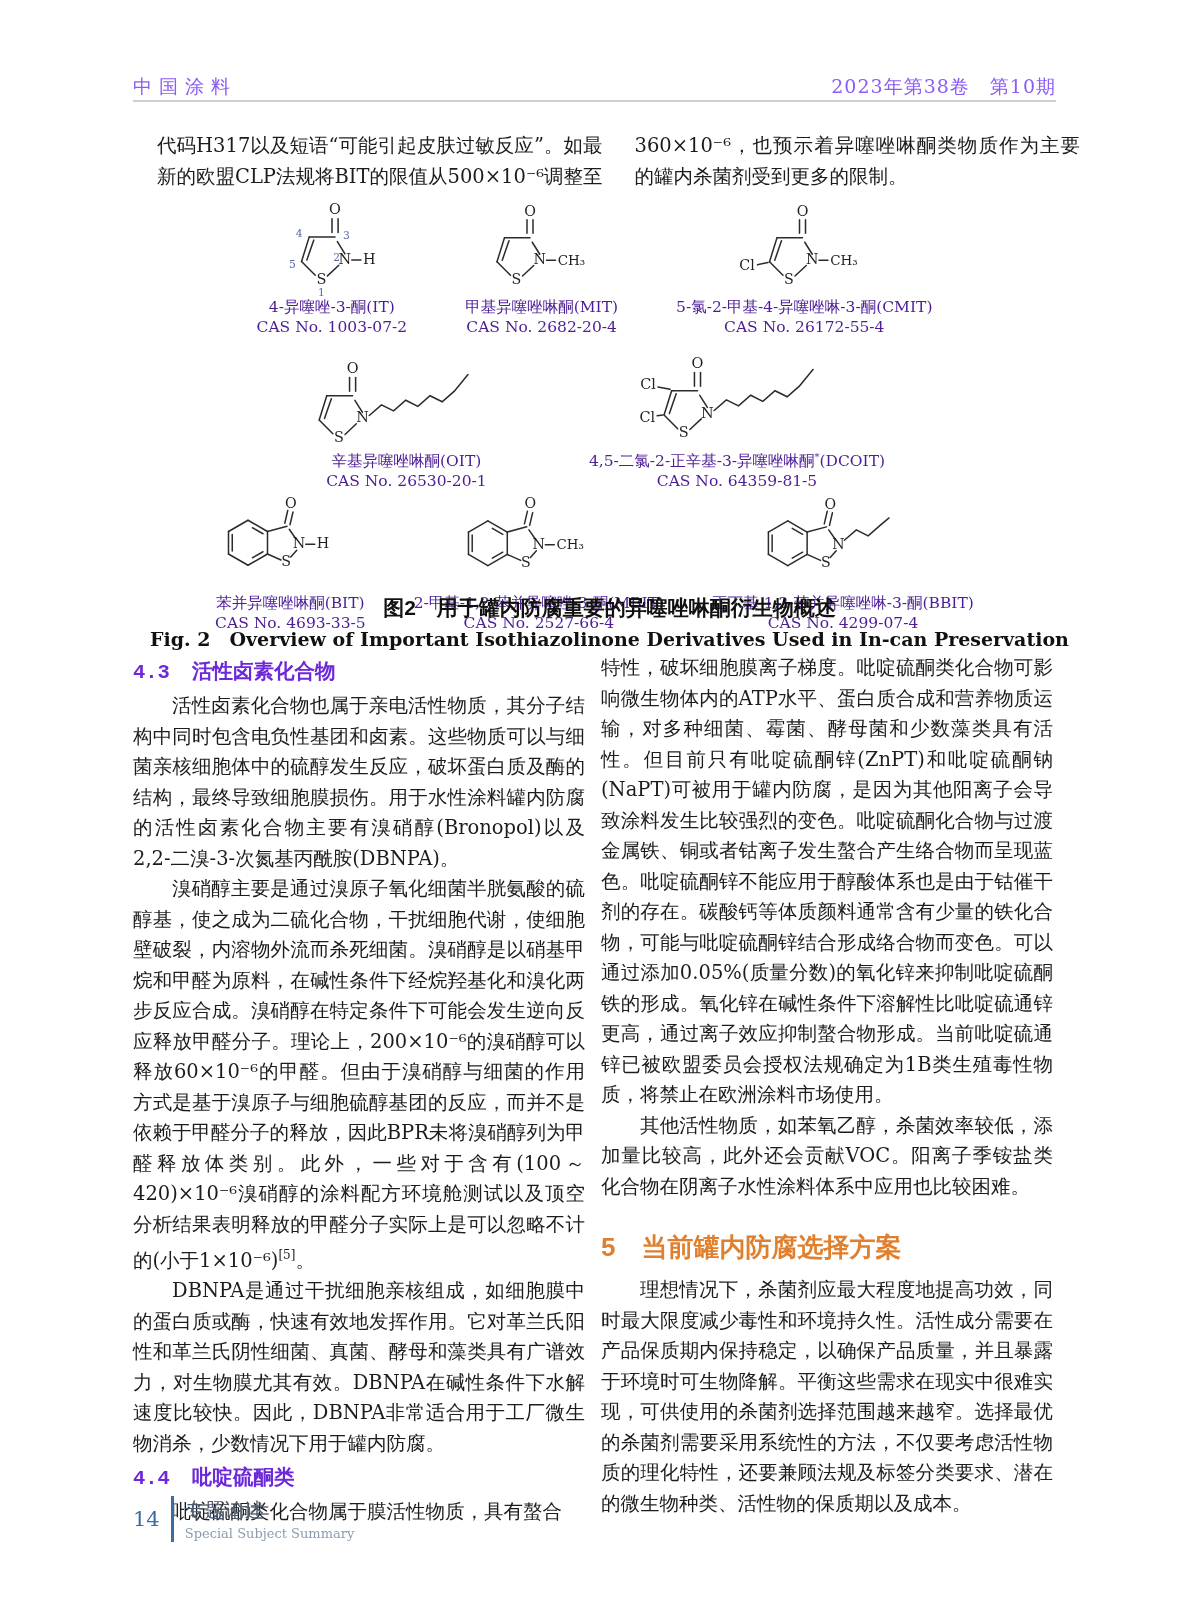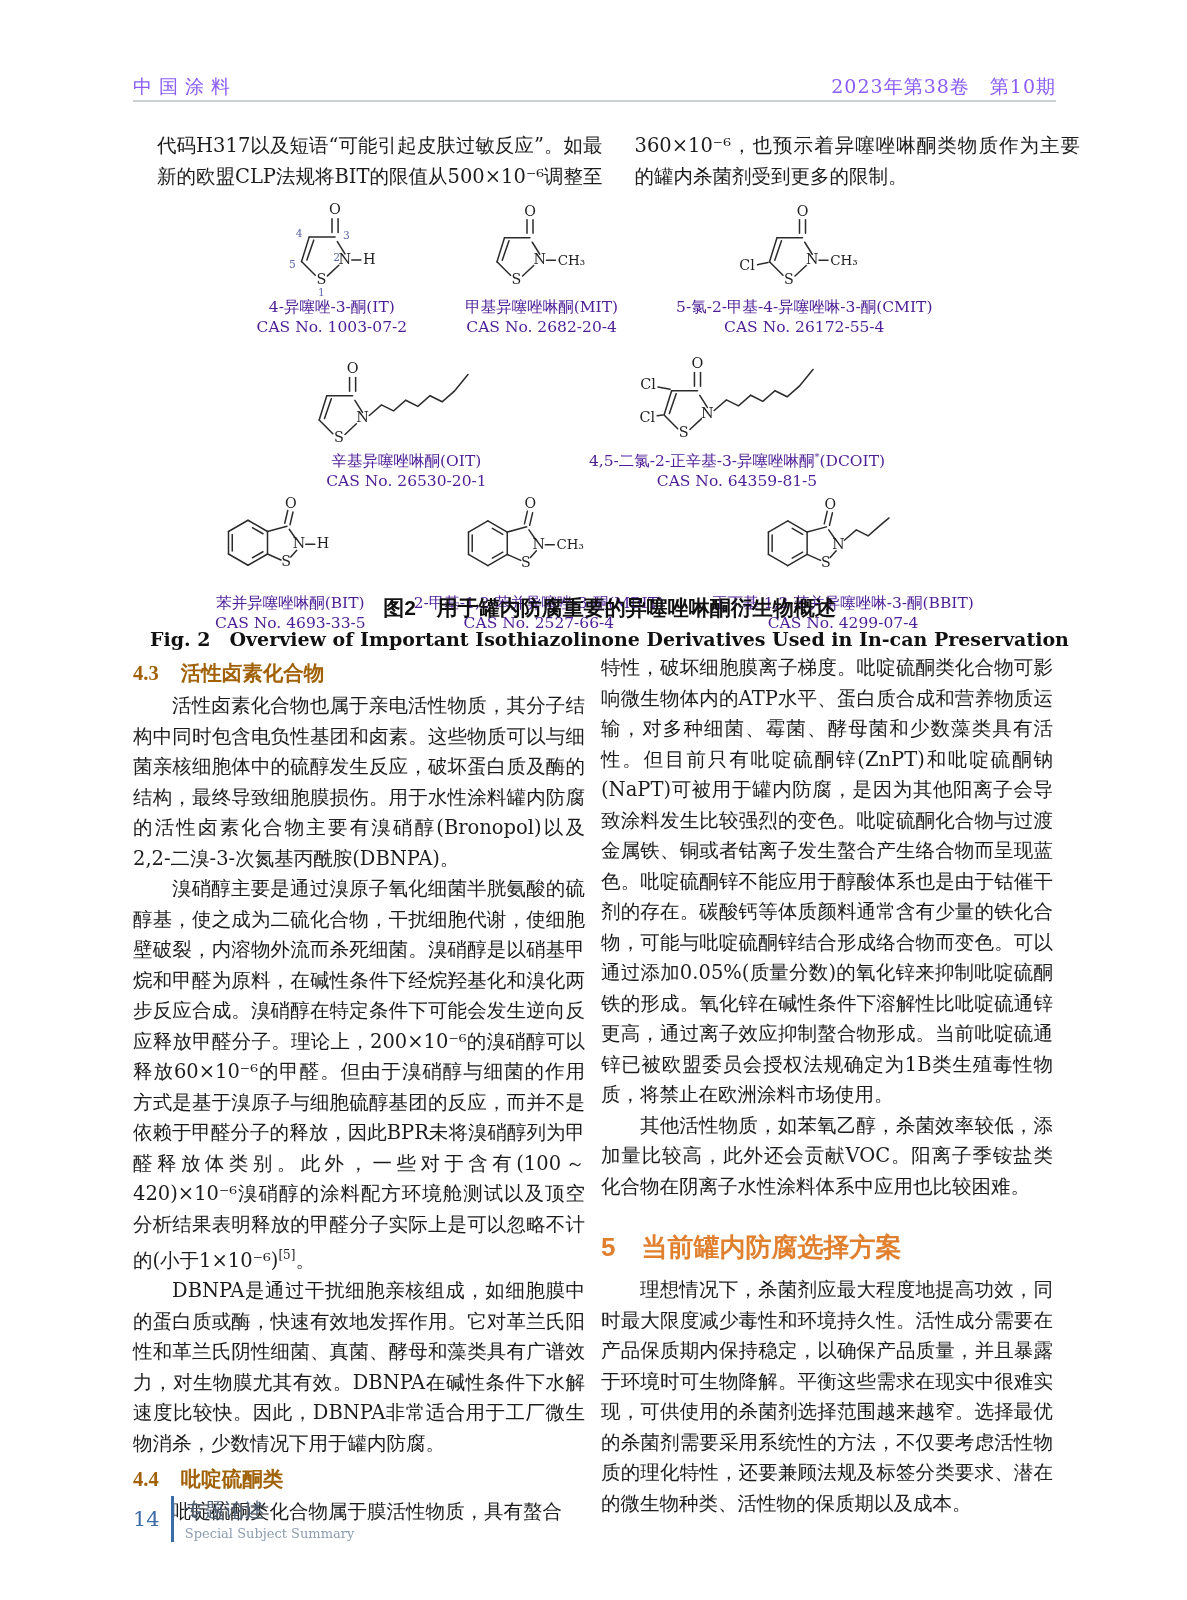--- a/index.html
+++ b/index.html
@@ -38,21 +38,21 @@
   .cs text.grp { text-anchor:start; font-size:18px; }
   
   .cap { position:absolute; left:148px; top:594px; width:923px; text-align:center; }
   .cap-zh { font-family:"Liberation Sans",sans-serif; font-weight:bold; font-size:21px; color:#111; }
   .cap-en { font-weight:bold; font-size:19px; margin-top:5px; color:#111; }
   
   .cols { position:absolute; left:133px; top:653px; width:923px; display:flex; gap:16px; }
   .col { width:452px; font-size:19.5px; line-height:30.5px; text-align:justify; }
   .col p { text-indent:2em; }
   .col p.noindent { text-indent:0; }
-  .sec { font-family:Liberation Serif, serif; font-weight:bold; color:#a16207;
+  .sec { font-family:Liberation Mono, monospace; font-weight:bold; color:#6d28d9;
          font-size:20.5px; margin:5px 0 3px; line-height:30px; }
   .sec .sec-t { margin-left:22px; }
   .sec5 { font-family:"Liberation Sans",sans-serif; font-weight:bold; color:#e0802f;
           font-size:26px; margin:28px 0 11px; line-height:34px; }
   .sec5 .sec-t { margin-left:26px; }
   .supref { vertical-align:super; font-size:12px; }
   
   .ftr { position:absolute; left:133px; top:1496px; display:flex; align-items:center; }
   .pgnum { font-size:21px; color:#3c6ca8; margin-right:11px; }
   .fbar { width:3px; height:46px; background:#3c6ca8; margin-right:11px; }

